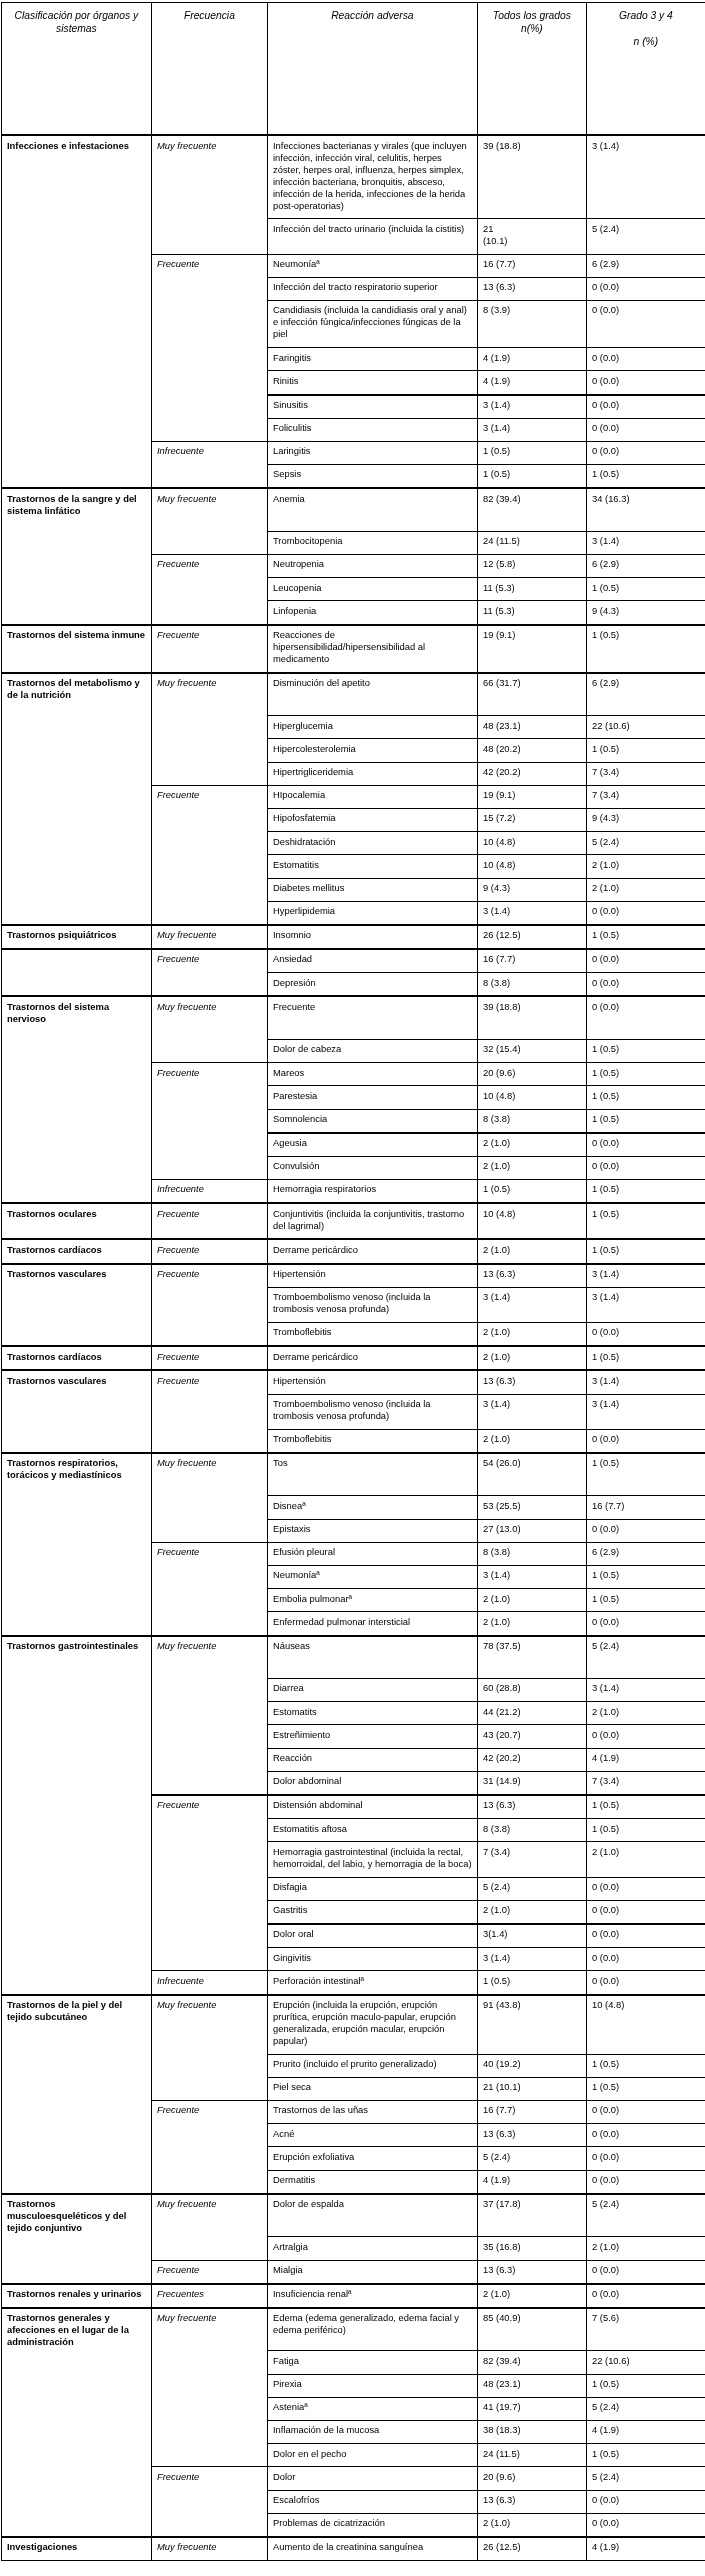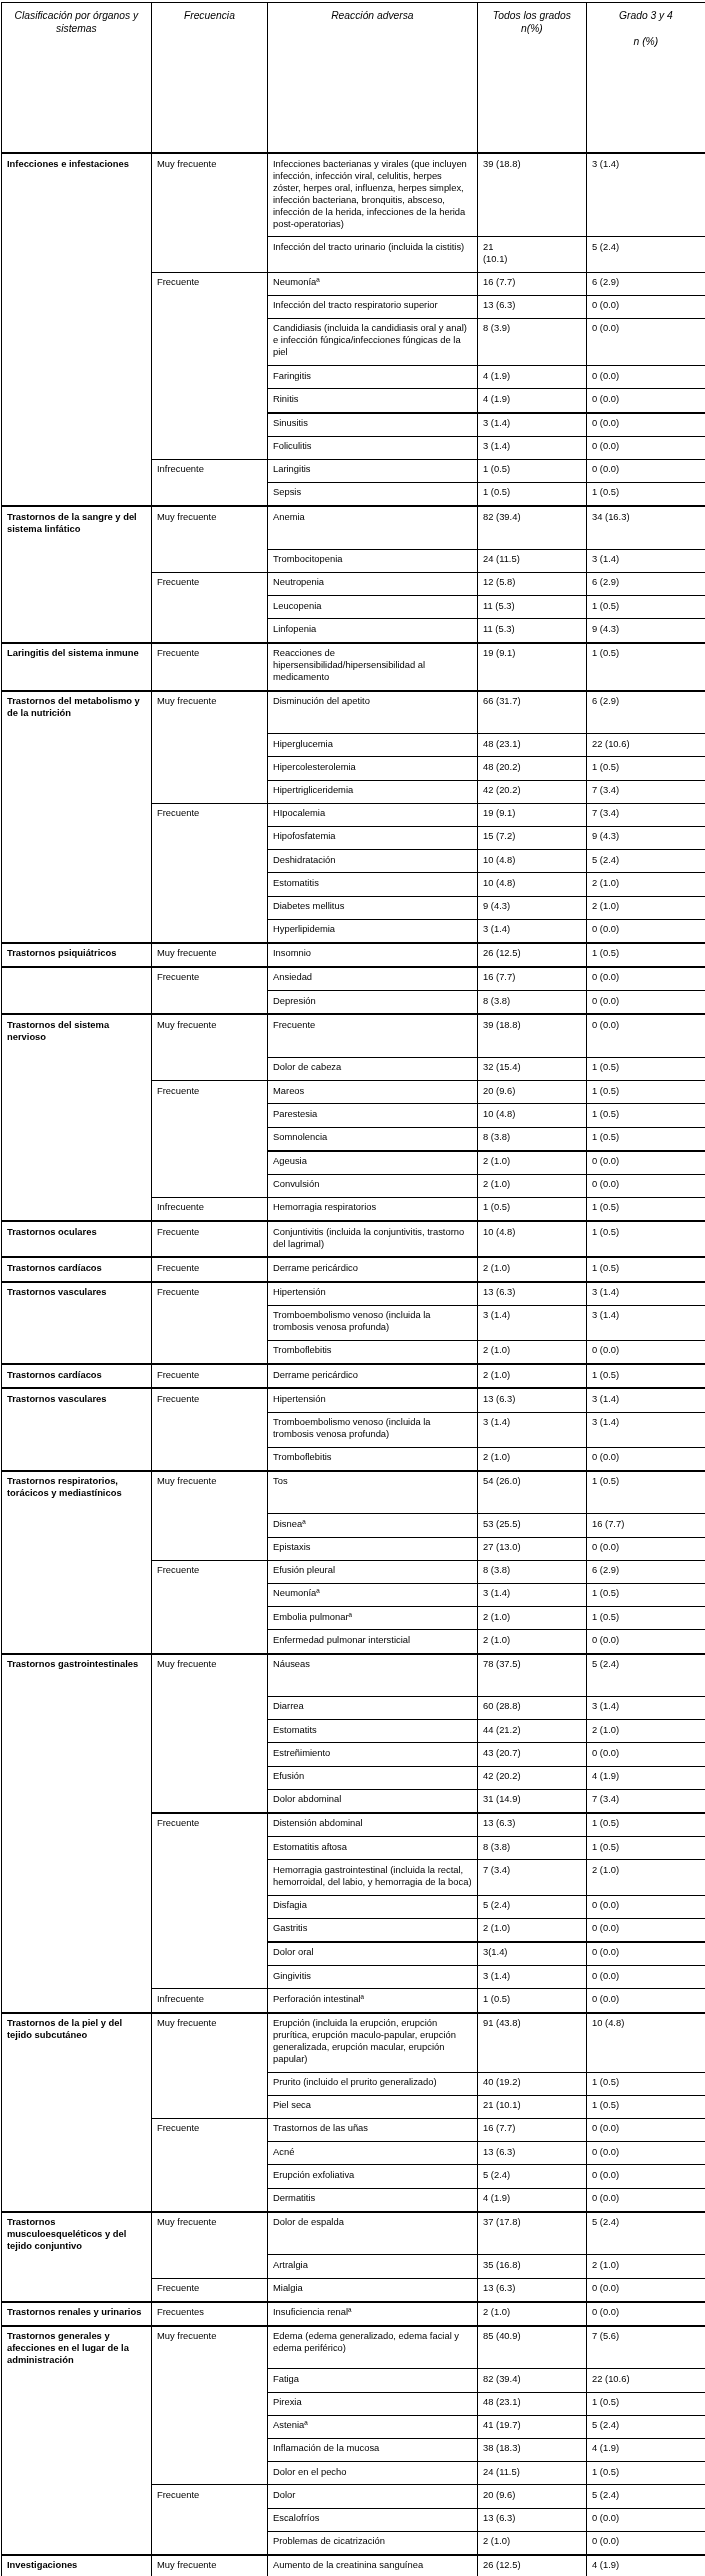--- a/index.html
+++ b/index.html
@@ -24,33 +24,33 @@
   table.adr th, table.adr td {
     border: 0.9px solid #000;
     vertical-align: top;
     text-align: left;
     font-size: 9.4px;
     line-height: 12px;
     padding: 3.4px 5.1px 6.8px 5.1px;
     word-wrap: break-word;
     overflow-wrap: break-word;
   }
-  table.adr thead tr { height: 151px; }
+  table.adr thead tr { height: 133px; }
   table.adr thead th {
     font-style: italic;
     font-weight: normal;
     text-align: center;
     font-size: 10.3px;
     line-height: 13px;
     white-space: pre-line;
     padding-top: 6.8px;
     border-bottom: 0.9px solid #000;
   }
   td.system-cell { font-weight: bold; }
-  td.freq-cell   { }
+  td.freq-cell   { font-style: italic; }
   td.value-cell  { white-space: pre-line; }
   tr.group-start > td { border-top: 2.6px solid #000; }
   tr.thick-top  > td { border-top: 2.6px solid #000; }
   tr.tall-row { height: 43px; }
 </style>
 </head>
 <body>
 
 <div class="page">
   <table class="adr">
@@ -156,21 +156,21 @@
           <td class="reaction-cell">Leucopenia</td>
           <td class="value-cell">11 (5.3)</td>
           <td class="value-cell">1 (0.5)</td>
         </tr>
         <tr>
           <td class="reaction-cell">Linfopenia</td>
           <td class="value-cell">11 (5.3)</td>
           <td class="value-cell">9 (4.3)</td>
         </tr>
         <tr class="group-start">
-          <td class="system-cell" rowspan="1">Laringitis del sistema inmune</td>
+          <td class="system-cell" rowspan="1">Trastornos del sistema inmune</td>
           <td class="freq-cell" rowspan="1">Frecuente</td>
           <td class="reaction-cell">Reacciones de hipersensibilidad/hipersensibilidad al medicamento</td>
           <td class="value-cell">19 (9.1)</td>
           <td class="value-cell">1 (0.5)</td>
         </tr>
         <tr class="group-start tall-row">
           <td class="system-cell" rowspan="10">Trastornos del metabolismo y de la nutrición</td>
           <td class="freq-cell" rowspan="4">Muy frecuente</td>
           <td class="reaction-cell">Disminución del apetito</td>
           <td class="value-cell">66 (31.7)</td>
@@ -394,21 +394,21 @@
           <td class="reaction-cell">Estomatits</td>
           <td class="value-cell">44 (21.2)</td>
           <td class="value-cell">2 (1.0)</td>
         </tr>
         <tr>
           <td class="reaction-cell">Estreñimiento</td>
           <td class="value-cell">43 (20.7)</td>
           <td class="value-cell">0 (0.0)</td>
         </tr>
         <tr>
-          <td class="reaction-cell">Efusión</td>
+          <td class="reaction-cell">Reacción</td>
           <td class="value-cell">42 (20.2)</td>
           <td class="value-cell">4 (1.9)</td>
         </tr>
         <tr>
           <td class="reaction-cell">Dolor abdominal</td>
           <td class="value-cell">31 (14.9)</td>
           <td class="value-cell">7 (3.4)</td>
         </tr>
         <tr class="thick-top">
           <td class="freq-cell" rowspan="7">Frecuente</td>

